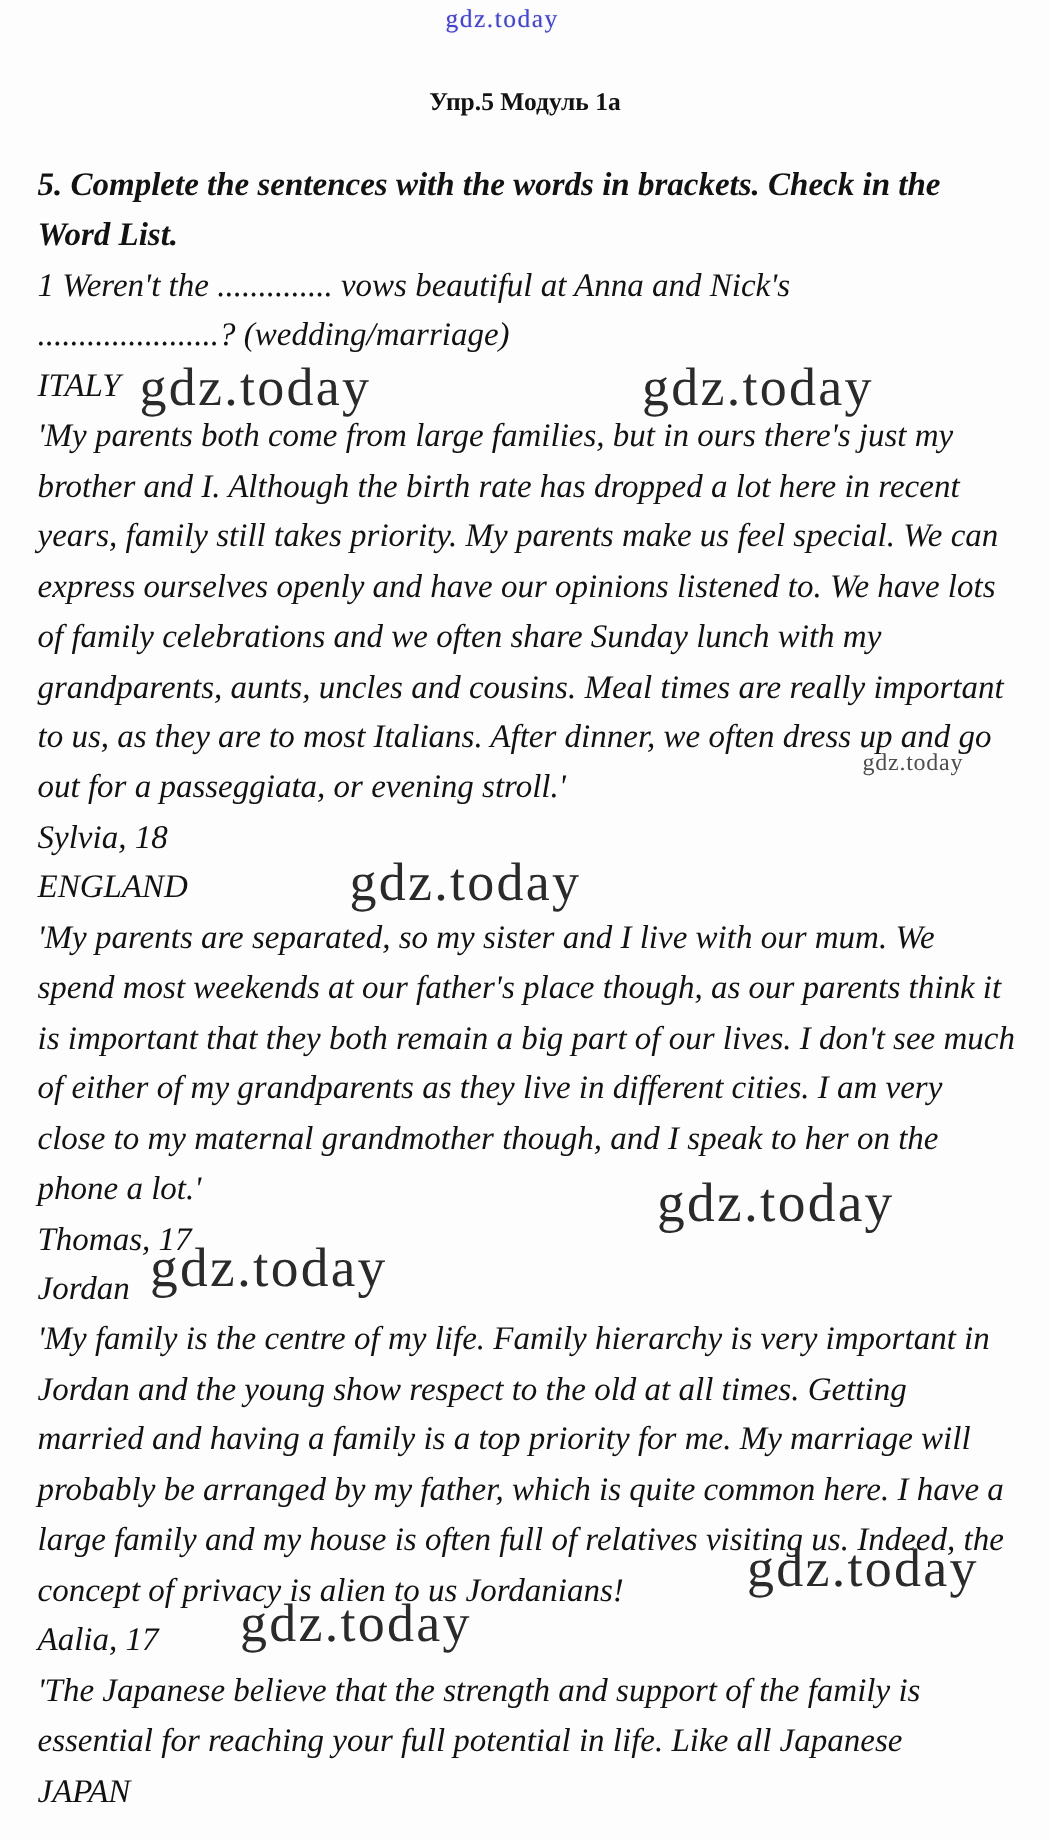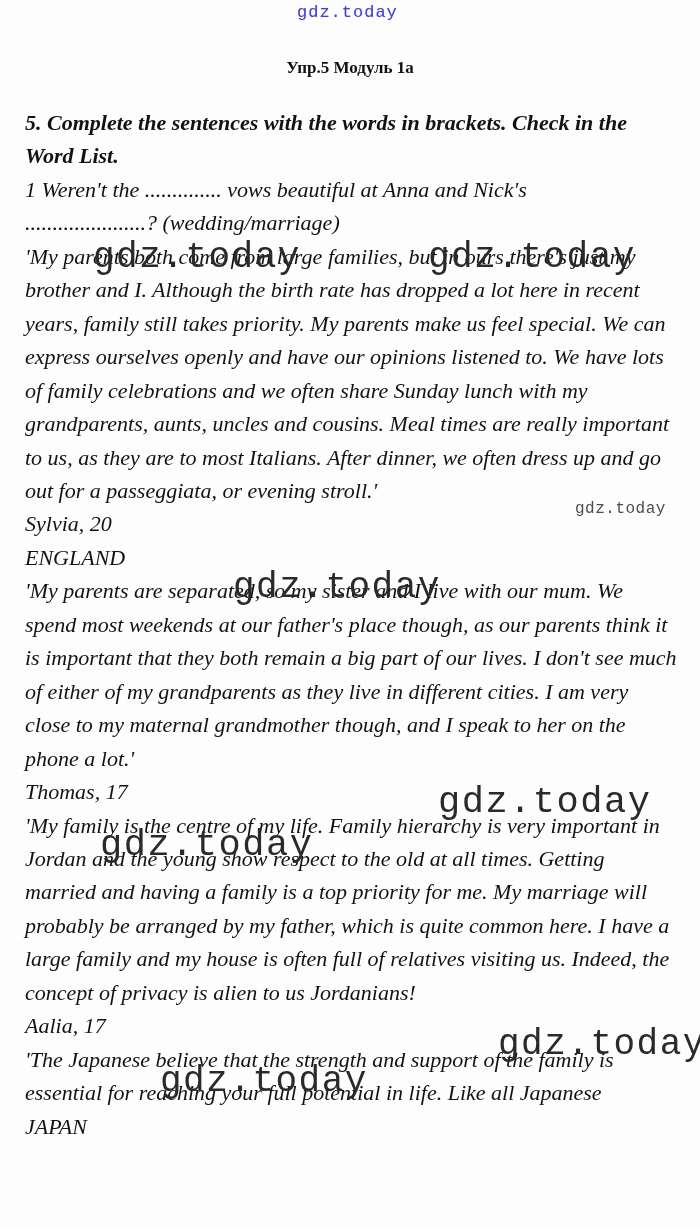--- a/index.html
+++ b/index.html
@@ -37,21 +37,21 @@
   }
   .content div {
     margin: 0;
   }
   .exercise-heading {
     font-weight: bold;
   }
   
   .wm {
     position: absolute;
-    font-family: Liberation Mono, monospace;
+    font-family: Liberation Serif, serif;
     white-space: nowrap;
     pointer-events: none;
     z-index: 5;
   }
   .wm-big {
     color: #2a2a2a;
     font-weight: 300;
     letter-spacing: 1.5px;
   }
   .wm-small {
@@ -82,27 +82,29 @@
   <span class="wm wm-big" style="left:160px; top:1061px; font-size:36px;">gdz.today</span>
 
   <div class="doc-title">Упр.5 Модуль 1а</div>
 
   <div class="content">
 
     <div class="exercise-heading">5. Complete the sentences with the words in brackets. Check in the Word List.</div>
     <div>1 Weren't the .............. vows beautiful at Anna and Nick's</div>
     <div>......................? (wedding/marriage)</div>
 
+    <div>ITALY</div>
     <div>'My parents both come from large families, but in ours there's just my brother and I. Although the birth rate has dropped a lot here in recent years, family still takes priority. My parents make us feel special. We can express ourselves openly and have our opinions listened to. We have lots of family celebrations and we often share Sunday lunch with my grandparents, aunts, uncles and cousins. Meal times are really important to us, as they are to most Italians. After dinner, we often dress up and go out for a passeggiata, or evening stroll.'</div>
-    <div>Sylvia, 20</div>
+    <div>Sylvia, 18</div>
 
     <div>ENGLAND</div>
     <div>'My parents are separated, so my sister and I live with our mum. We spend most weekends at our father's place though, as our parents think it is important that they both remain a big part of our lives. I don't see much of either of my grandparents as they live in different cities. I am very close to my maternal grandmother though, and I speak to her on the phone a lot.'</div>
     <div>Thomas, 17</div>
 
+    <div>Jordan</div>
     <div>'My family is the centre of my life. Family hierarchy is very important in Jordan and the young show respect to the old at all times. Getting married and having a family is a top priority for me. My marriage will probably be arranged by my father, which is quite common here. I have a large family and my house is often full of relatives visiting us. Indeed, the concept of privacy is alien to us Jordanians!</div>
     <div>Aalia, 17</div>
 
     <div>'The Japanese believe that the strength and support of the family is essential for reaching your full potential in life. Like all Japanese</div>
     <div>JAPAN</div>
 
   </div>
 </div>
 
 </body></html>

